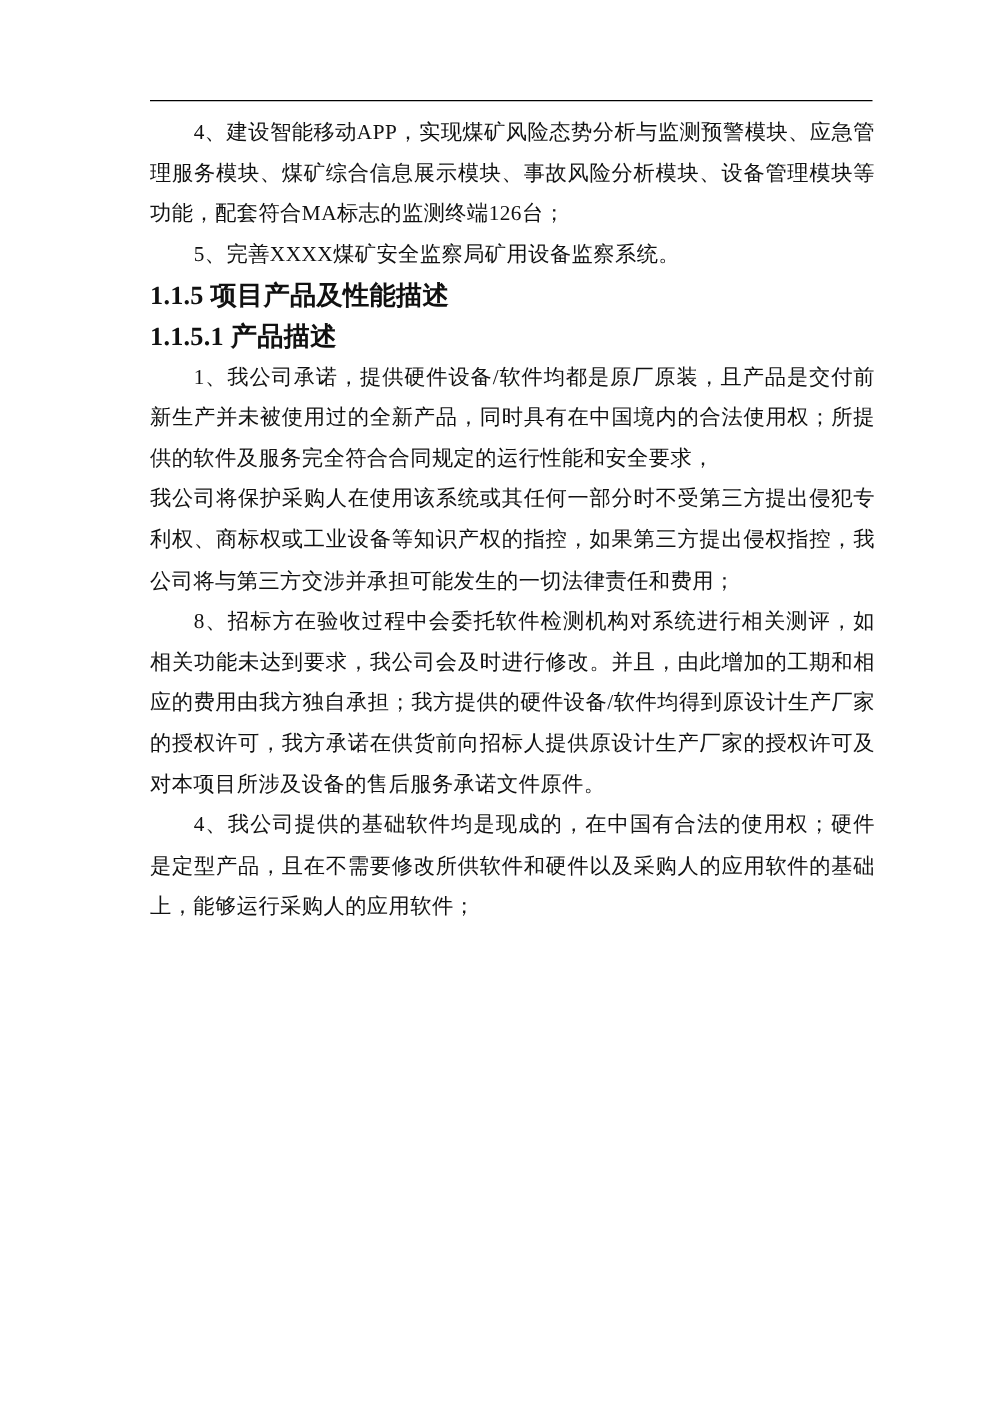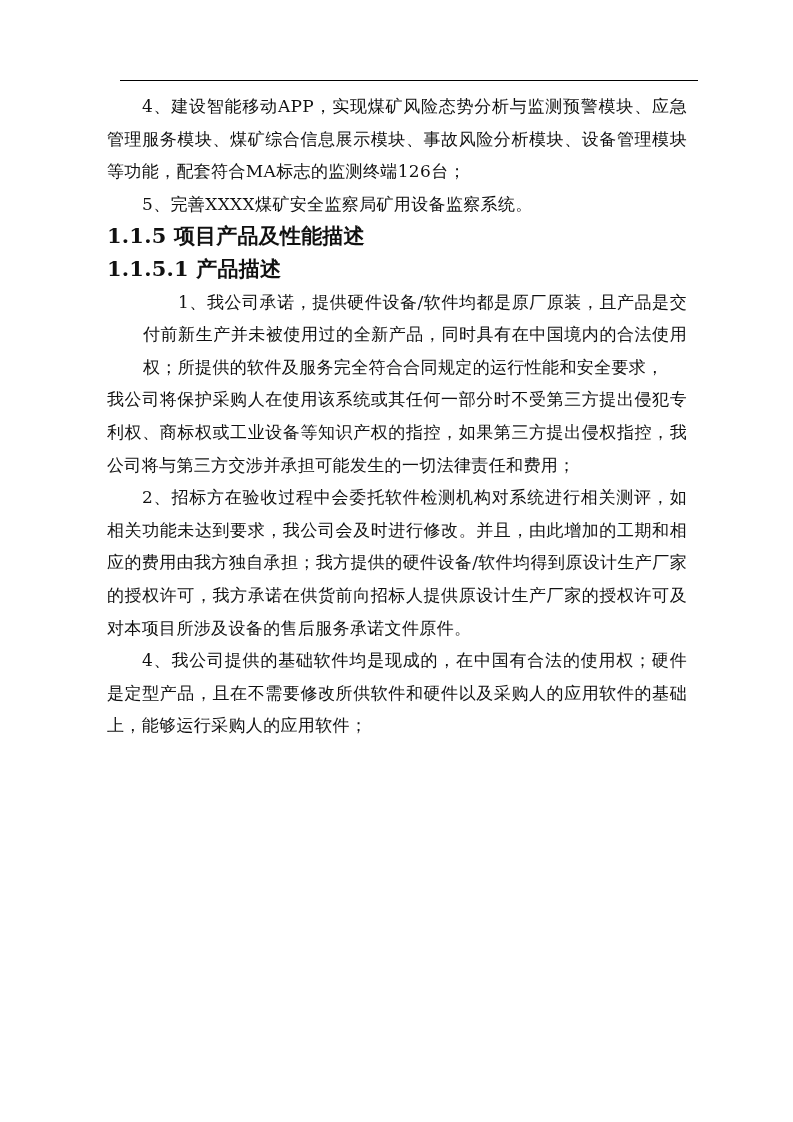--- a/index.html
+++ b/index.html
@@ -18,55 +18,56 @@
     .header-rule {
       position: absolute;
       left: 120px;
       top: 80px;
       width: 578px;
       height: 0;
       border-top: 1.3px solid #000000;
     }
     .content {
       position: absolute;
-      left: 107px;
+      left: 120px;
       top: 90px;
       width: 580px;
+      font-family: Liberation Serif, serif;
     }
     .para {
       margin: 0;
       font-size: 17px;
       line-height: 32.6px;
       text-align: justify;
       text-align-last: left;
       letter-spacing: 0.35px;
     }
     .para.indent {
       text-indent: 35px;
     }
     .heading {
       margin: 0;
       font-size: 21px;
       line-height: 32.6px;
       font-weight: bold;
       letter-spacing: 0.2px;
     }
-    .line-break-block { display: block; margin-left: 36px; }
+    .line-break-block { display: block; }
   </style>
 </head>
 <body>
 
 <div class="header-rule"></div>
 
 <div class="content">
   <p class="para indent">4、建设智能移动APP，实现煤矿风险态势分析与监测预警模块、应急管理服务模块、煤矿综合信息展示模块、事故风险分析模块、设备管理模块等功能，配套符合MA标志的监测终端126台；</p>
   <p class="para indent">5、完善XXXX煤矿安全监察局矿用设备监察系统。</p>
   <h3 class="heading">1.1.5 项目产品及性能描述</h3>
   <h4 class="heading">1.1.5.1 产品描述</h4>
   <p class="para indent">
     <span class="line-break-block">1、我公司承诺，提供硬件设备/软件均都是原厂原装，且产品是交付前新生产并未被使用过的全新产品，同时具有在中国境内的合法使用权；所提供的软件及服务完全符合合同规定的运行性能和安全要求，</span>
   </p>
   <p class="para">
     <span>我公司将保护采购人在使用该系统或其任何一部分时不受第三方提出侵犯专利权、商标权或工业设备等知识产权的指控，如果第三方提出侵权指控，我公司将与第三方交涉并承担可能发生的一切法律责任和费用；</span>
   </p>
-  <p class="para indent">2、招标方在验收过程中会委托软件检测机构对系统进行相关测评，如相关功能未达到要求，我公司会及时进行修改。并且，由此增加的工期和相应的费用由我方独自承担；我方提供的硬件设备/软件均得到原设计生产厂家的授权许可，我方承诺在供货前向招标人提供原设计生产厂家的授权许可及对本项目所涉及设备的售后服务承诺文件原件。</p>
+  <p class="para indent">8、招标方在验收过程中会委托软件检测机构对系统进行相关测评，如相关功能未达到要求，我公司会及时进行修改。并且，由此增加的工期和相应的费用由我方独自承担；我方提供的硬件设备/软件均得到原设计生产厂家的授权许可，我方承诺在供货前向招标人提供原设计生产厂家的授权许可及对本项目所涉及设备的售后服务承诺文件原件。</p>
   <p class="para indent">4、我公司提供的基础软件均是现成的，在中国有合法的使用权；硬件是定型产品，且在不需要修改所供软件和硬件以及采购人的应用软件的基础上，能够运行采购人的应用软件；</p>
 </div>
 
 </body></html>

